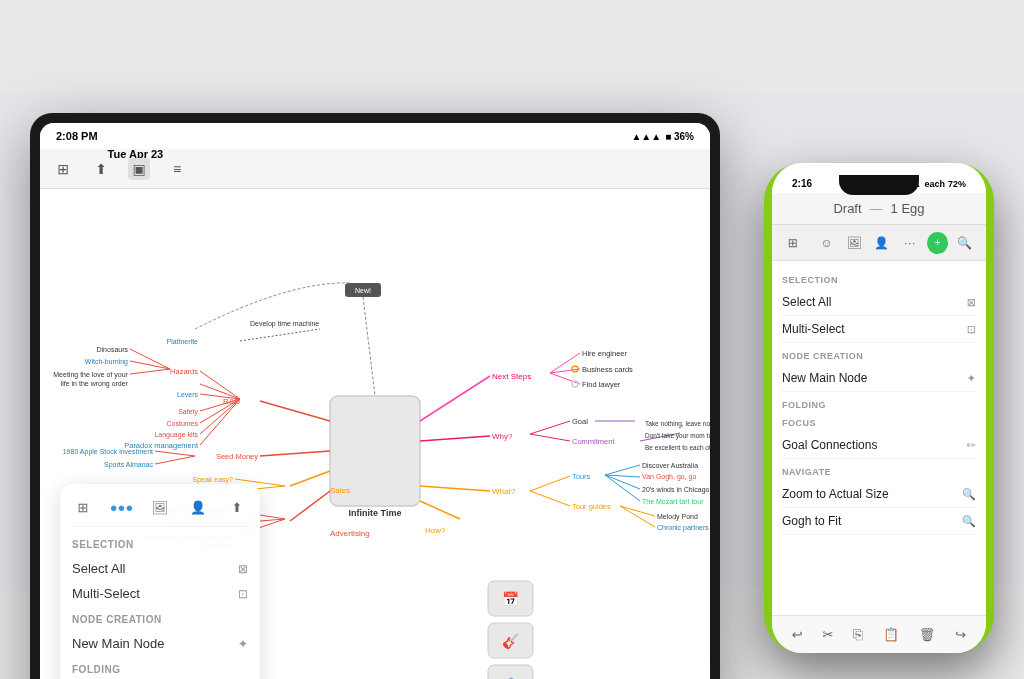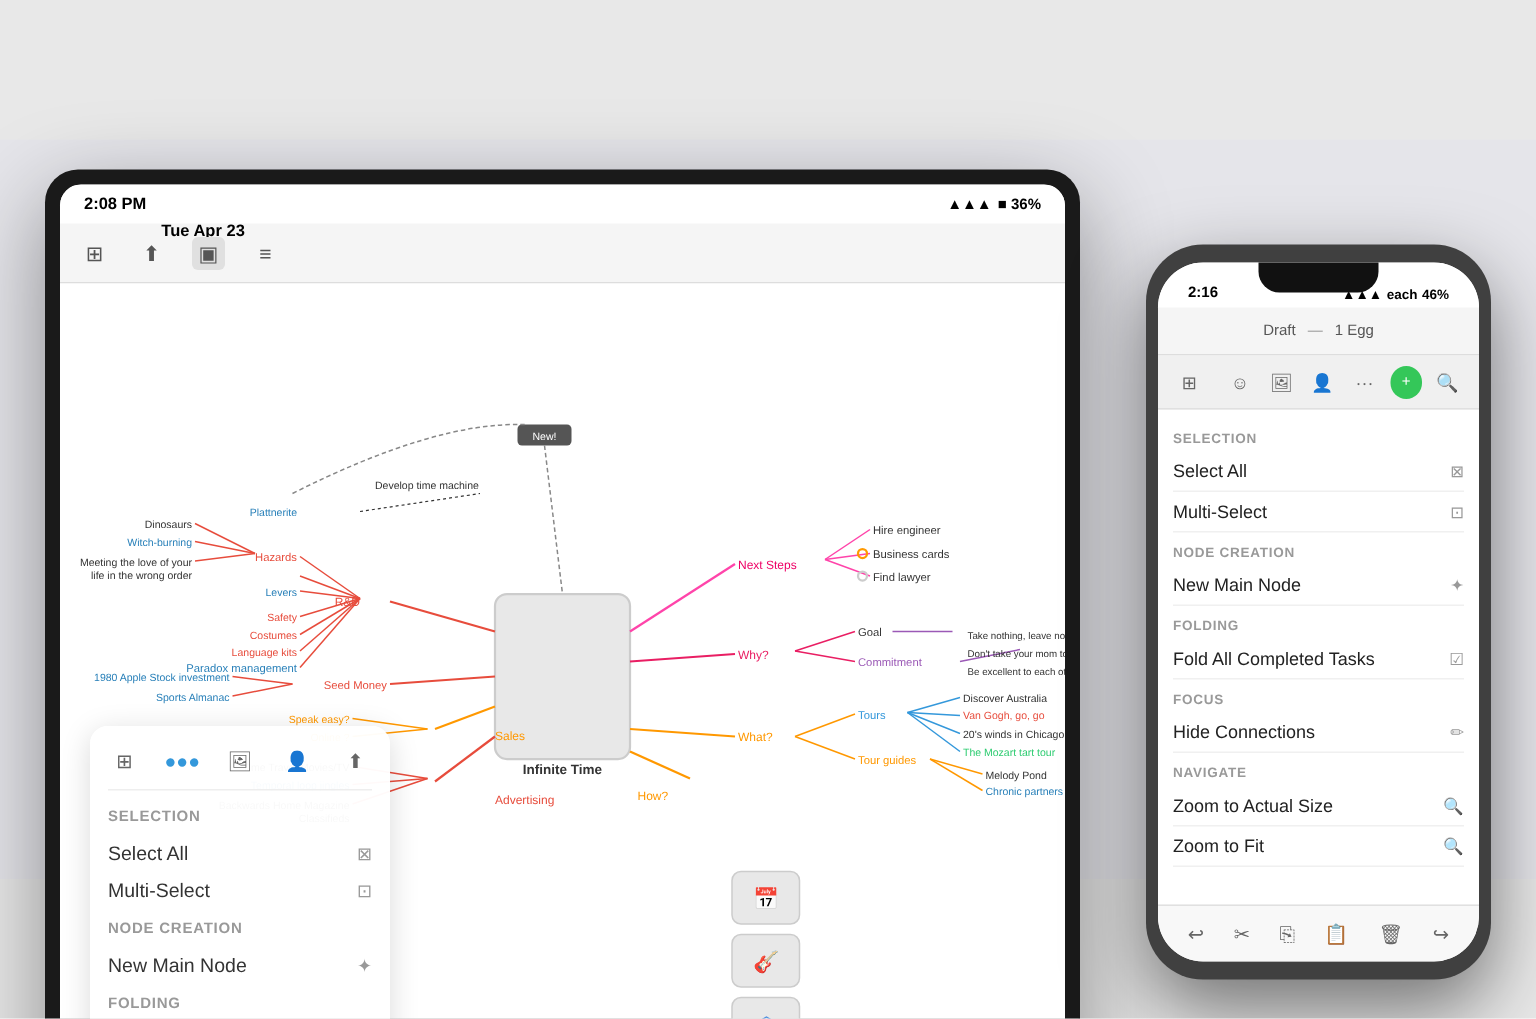--- a/index.html
+++ b/index.html
@@ -147,23 +147,23 @@
       width: 100%; height: 100%;
     }
 
     
     .phone {
       position: absolute;
       right: 30px;
       top: 70px;
       width: 230px;
       height: 490px;
-      background: #404040;
+      background: #84cc16;
       border-radius: 38px;
-      padding: 12px 8px;
+      padding: 0 8px;
       box-shadow: 0 20px 50px rgba(0,0,0,0.5);
     }
     .phone-notch {
       position: absolute;
       top: 12px;
       left: 50%;
       transform: translateX(-50%);
       width: 80px;
       height: 20px;
       background: #111;
@@ -191,21 +191,21 @@
     .phone-status-right { display: flex; gap: 3px; align-items: center; font-size: 9px; }
 
     .phone-nav-bar {
       height: 32px;
       background: #f5f5f5;
       border-bottom: 1px solid #ddd;
       display: flex;
       align-items: center;
       justify-content: center;
       gap: 8px;
-      font-size: 10px;
+      font-size: 13px;
       color: #999;
     }
     .phone-toolbar2 {
       height: 36px;
       background: #f0f0f0;
       border-bottom: 1px solid #e0e0e0;
       display: flex;
       align-items: center;
       justify-content: space-between;
       padding: 0 10px;
@@ -451,21 +451,21 @@
 
   <div class="phone">
     <div class="phone-notch"></div>
     <div class="phone-screen">
 
       <div class="phone-status-bar">
         <span>2:16</span>
         <div class="phone-status-right">
           <span>▲▲▲</span>
           <span>each</span>
-          <span>46%</span>
+          <span>72%</span>
         </div>
       </div>
 
       <div class="phone-nav-bar">
         <span style="color:#555;">Draft</span>
         <span>—</span>
         <span style="color:#555;">1 Egg</span>
       </div>
 
       <div class="phone-toolbar2">
@@ -494,40 +494,36 @@
 
         <div class="phone-section-label">NODE CREATION</div>
 
         <div class="phone-row">
           <span>New Main Node</span>
           <span class="phone-row-icon">✦</span>
         </div>
 
         <div class="phone-section-label">FOLDING</div>
 
+
+        <div class="phone-section-label">FOCUS</div>
+
         <div class="phone-row">
-          <span>Fold All Completed Tasks</span>
-          <span class="phone-row-icon">☑</span>
-        </div>
-
-        <div class="phone-section-label">FOCUS</div>
-
-        <div class="phone-row">
-          <span>Hide Connections</span>
+          <span>Goal Connections</span>
           <span class="phone-row-icon">✏</span>
         </div>
 
         <div class="phone-section-label">NAVIGATE</div>
 
         <div class="phone-row">
           <span>Zoom to Actual Size</span>
           <span class="phone-row-icon">🔍</span>
         </div>
         <div class="phone-row">
-          <span>Zoom to Fit</span>
+          <span>Gogh to Fit</span>
           <span class="phone-row-icon">🔍</span>
         </div>
 
       </div>
 
       <div class="phone-bottom-bar">
         <span class="phone-bottom-icon">↩</span>
         <span class="phone-bottom-icon">✂</span>
         <span class="phone-bottom-icon">⎘</span>
         <span class="phone-bottom-icon">📋</span>

